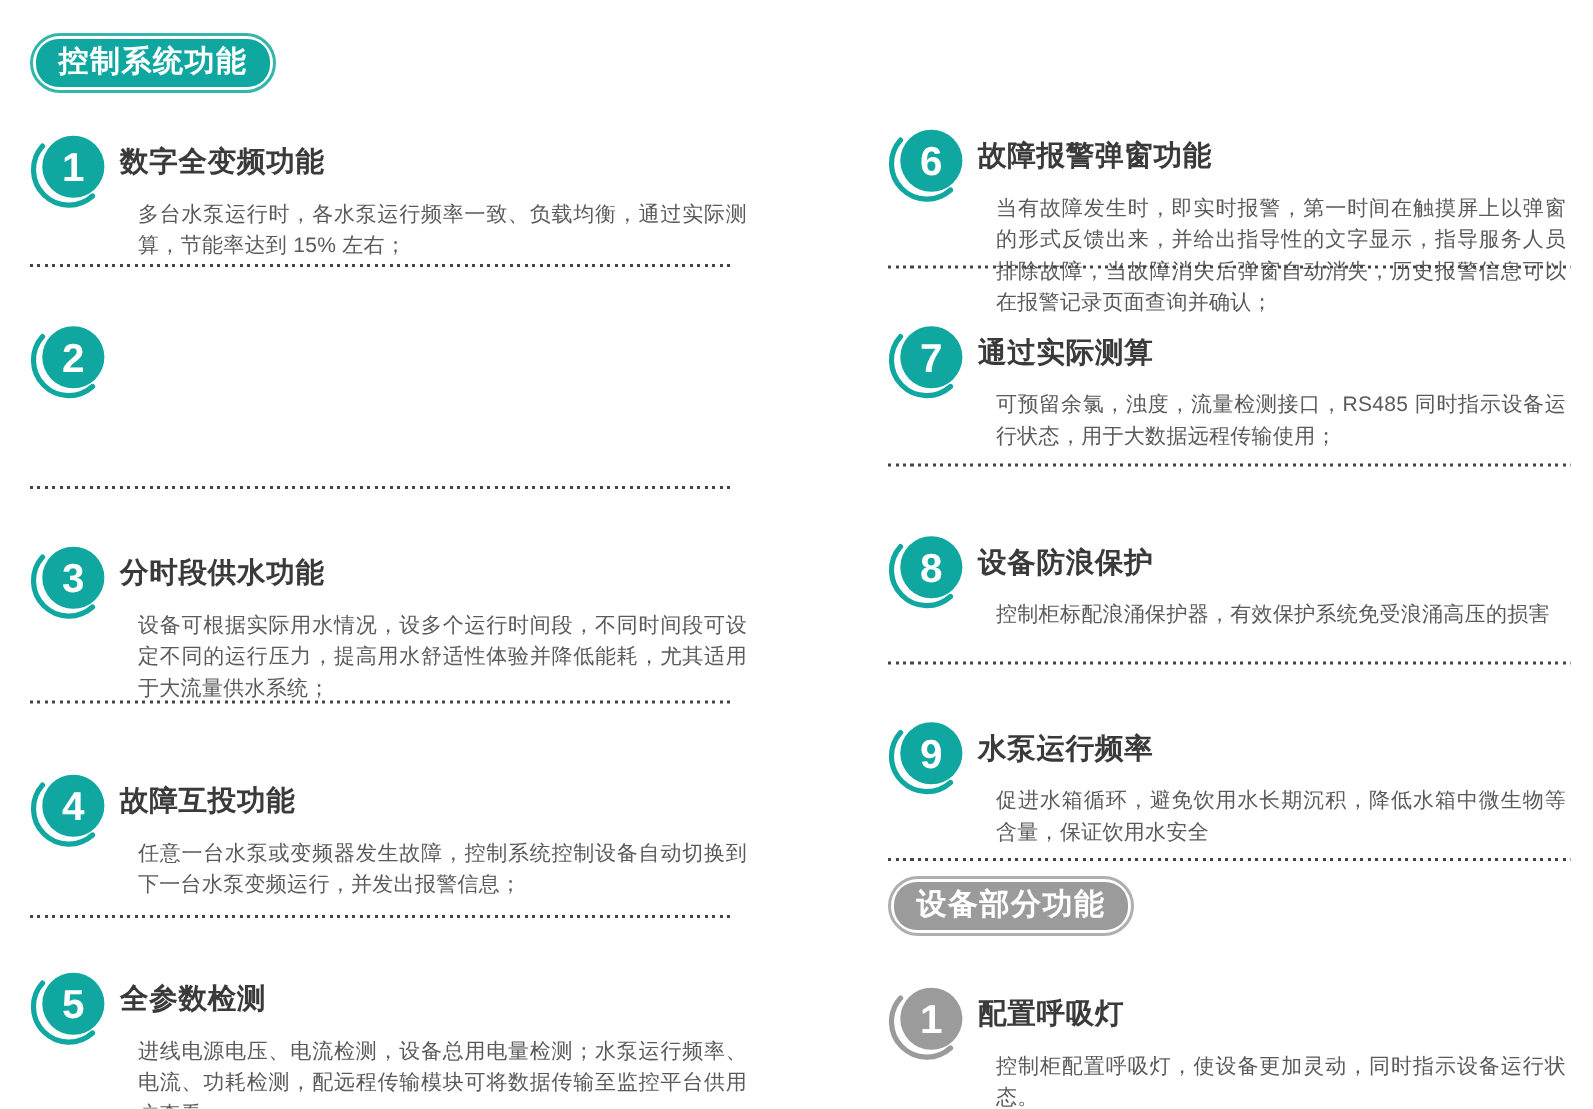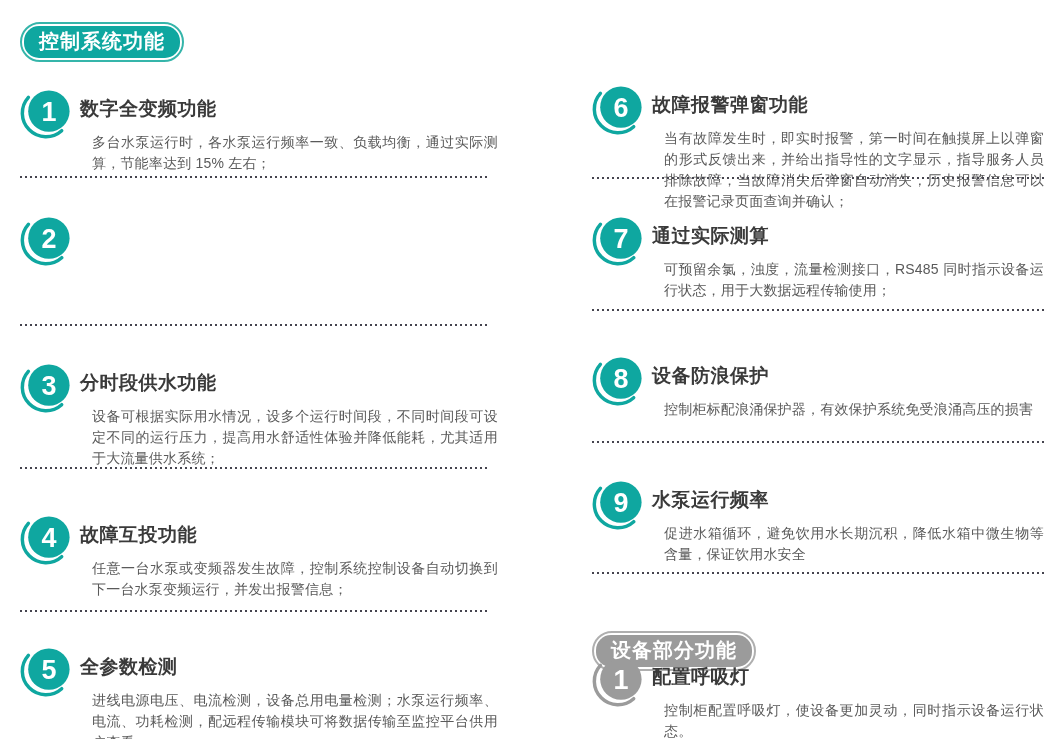--- a/index.html
+++ b/index.html
@@ -177,21 +177,21 @@
         <text x="30" y="35" text-anchor="middle">9</text>
       </svg>
       <div class="item-body">
         <h3 class="item-title">水泵运行频率</h3>
         <p class="item-text">促进水箱循环，避免饮用水长期沉积，降低水箱中微生物等含量，保证饮用水安全</p>
       </div>
     </div>
     <div class="sep" style="top:572px;"></div>
 
     <div class="gray-scope">
-      <div class="pill" style="top:631px;">
+      <div class="pill" style="top:584px;">
         <span class="pill-in">设备部分功能</span>
       </div>
 
       <div class="item" style="top:654px;">
         <svg class="num-badge" viewBox="0 0 54 58">
           <path d="M 8.7 10.7 A 24.5 24.5 0 0 0 43.3 45.3"></path>
           <circle cx="30" cy="25" r="21.5"></circle>
           <text x="30" y="35" text-anchor="middle">1</text>
         </svg>
         <div class="item-body">

